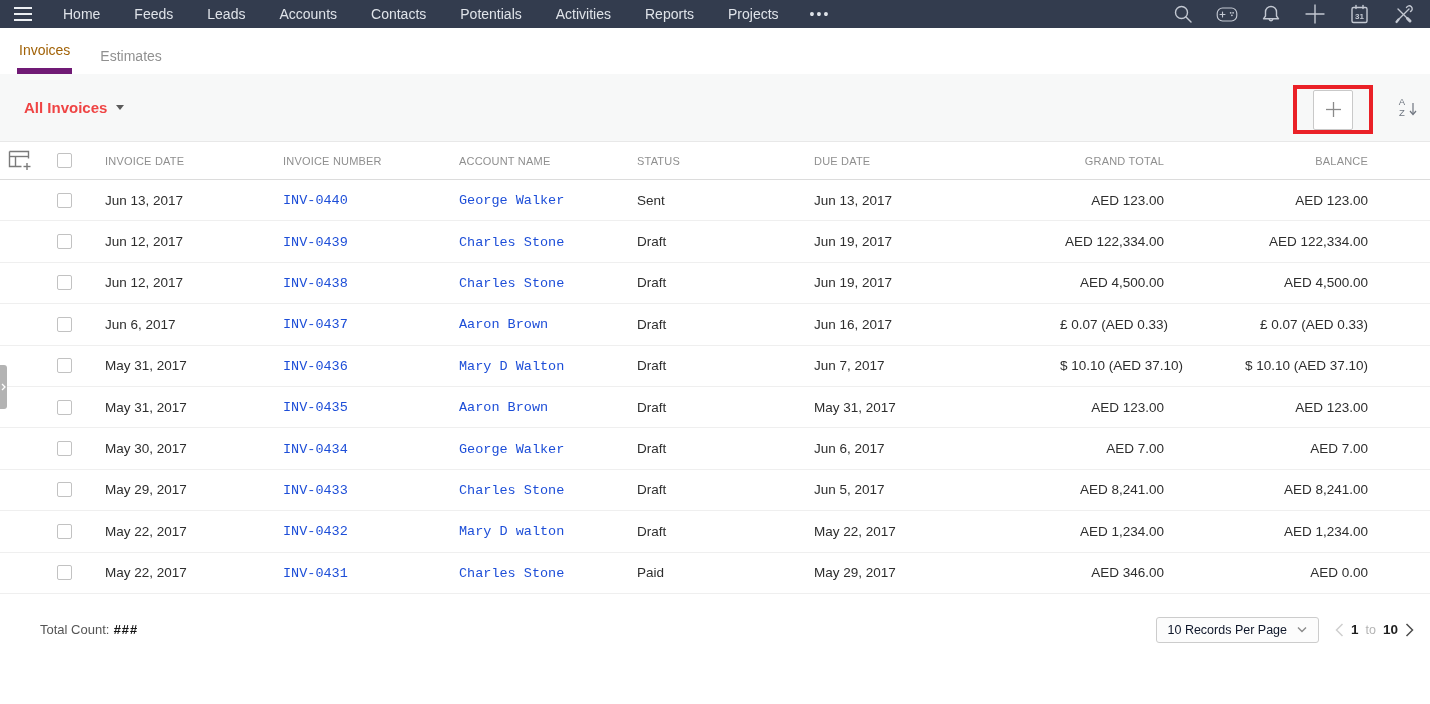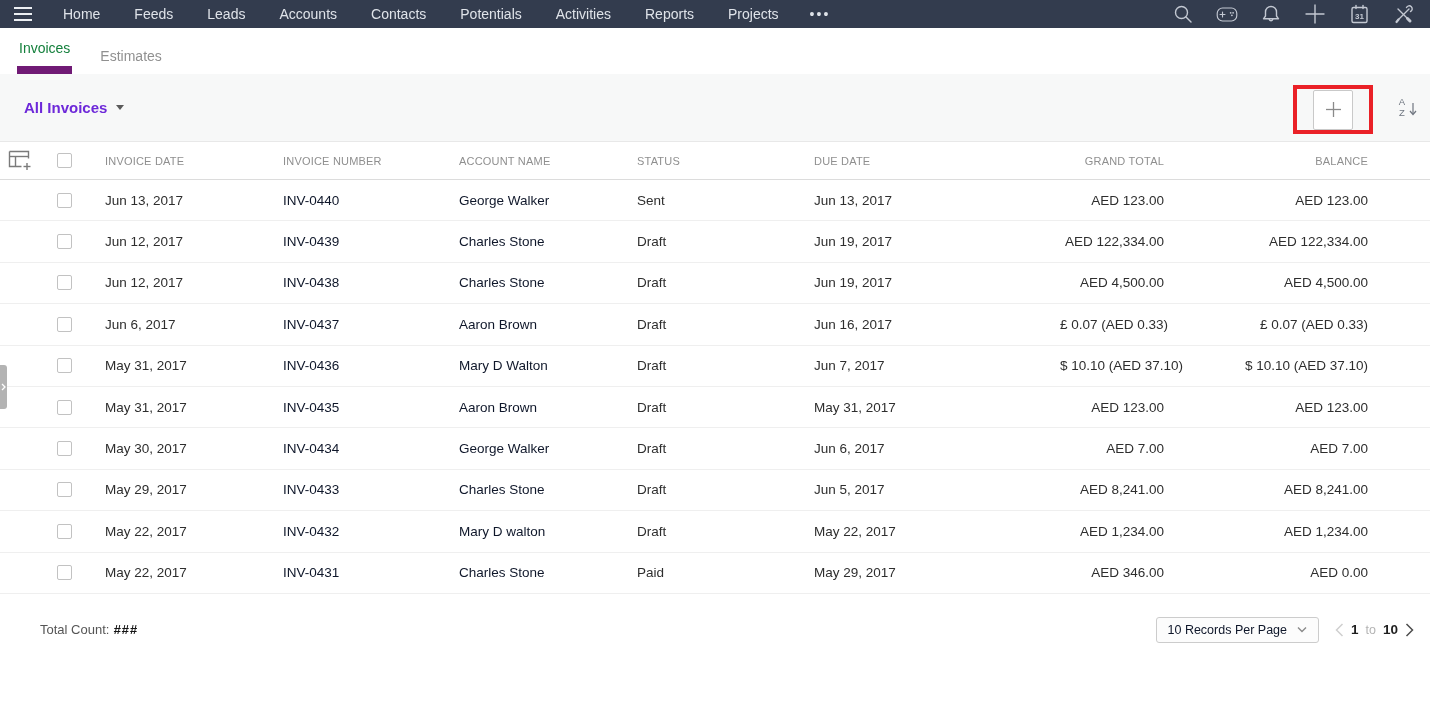--- a/index.html
+++ b/index.html
@@ -16,28 +16,28 @@
   .nav-item.active { background:#5a6171; color:#fff; }
   .nav-item.more { letter-spacing:2px; padding:0 14px; }
   .nav-right { margin-left:auto; display:flex; align-items:center; gap:22px; padding-right:16px; }
   .nav-icon { width:22px; height:22px; display:flex; align-items:center; justify-content:center; cursor:pointer; }
   .nav-icon svg { stroke:#c3c8d2; fill:none; stroke-width:1.4; stroke-linecap:round; stroke-linejoin:round; }
   .cal-num { font-size:8px; fill:#c3c8d2; stroke:none; font-weight:bold; }
 
   
   .module-tabs { height:46px; background:#fff; display:flex; align-items:flex-end; padding-left:17px; }
   .mtab { font-size:14px; padding:14px 2px 10px; cursor:pointer; }
-  .mtab.active { color:#15803d; border-bottom:8px solid #701a75; }
+  .mtab.active { color:#a16207; border-bottom:6px solid #701a75; }
   .mtab.inactive { color:#909090; margin-left:26px; }
 
   
   .toolbar { position:relative; height:68px; background:#f7f8f8; border-bottom:1px solid #e8e8e8;
     display:flex; align-items:center; }
   .view-selector { margin-left:24px; display:flex; align-items:center; gap:9px; cursor:pointer; }
-  .view-selector .label { font-size:15px; font-weight:bold; color:#6d28d9; }
+  .view-selector .label { font-size:15px; font-weight:bold; color:#ef4444; }
   .caret-down { width:0; height:0; border-left:4.5px solid transparent; border-right:4.5px solid transparent;
     border-top:5px solid #5a5a5a; }
   .red-highlight { position:absolute; right:57px; top:11px; width:80px; height:49px;
     border:4px solid #ea2127; display:flex; align-items:center; justify-content:center; }
   .add-record-btn { width:40px; height:40px; background:#fff; border:1px solid #c9c9c9; border-radius:2px;
     display:flex; align-items:center; justify-content:center; cursor:pointer; }
   .add-record-btn svg { stroke:#8a8a8a; stroke-width:1.3; }
   .sort-box { position:absolute; right:6px; top:18px; width:30px; height:30px; cursor:pointer;
     display:flex; align-items:center; justify-content:center; }
 
@@ -46,21 +46,21 @@
     align-items:center; }
   .thead { height:38px; border-bottom:1px solid #dcdcdc; background:#fff; }
   .th { font-size:11px; color:#8f8f8f; letter-spacing:.2px; padding-left:15px; white-space:nowrap; }
   .cell-r { text-align:right; padding-right:8px; padding-left:0; }
   .cell-r2 { text-align:right; padding-right:62px; padding-left:0; }
   .col-icon { margin-left:8px; display:flex; cursor:pointer; }
   .checkbox { width:15px; height:15px; border:1px solid #c2c2c2; border-radius:2px; background:#fff;
     margin-left:9px; cursor:pointer; display:block; }
   .trow { height:41.4px; border-bottom:1px solid #efefef; font-size:13.5px; color:#2e2e2e; background:#fff; }
   .td { padding-left:15px; white-space:nowrap; }
-  .link { color:#0f172a; cursor:pointer; text-decoration:none; }
+  .link { color:#1d4ed8; cursor:pointer; text-decoration:none;font-family:Liberation Mono, monospace; }
 
   
   .list-footer { position:relative; height:46px; margin-top:13px; display:flex; align-items:center; }
   .total-count { margin-left:40px; font-size:13px; color:#555; }
   .total-count b { color:#141414; font-style:italic; margin-left:4px; letter-spacing:1px; }
   .footer-right { position:absolute; right:16px; display:flex; align-items:center; gap:16px; }
   .rpp-select { display:flex; align-items:center; gap:10px; border:1px solid #ccc; border-radius:3px;
     background:#fcfcfc; padding:5px 11px; cursor:pointer; }
   .rpp-select .rpp-label { font-size:12.5px; color:#0f172a; }
   .pagination { display:flex; align-items:center; gap:7px; font-size:13.5px; }

